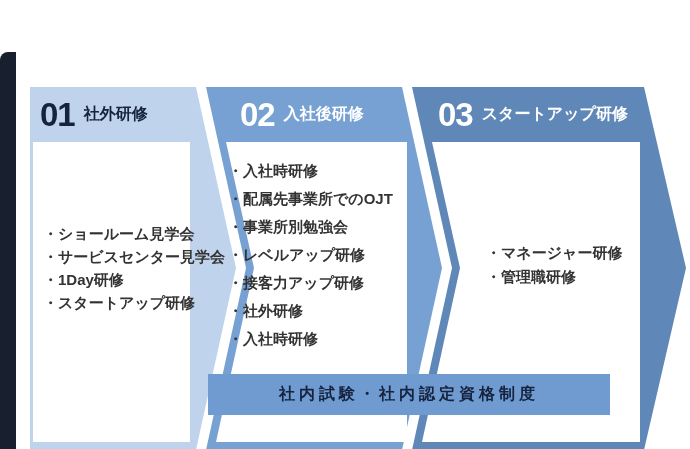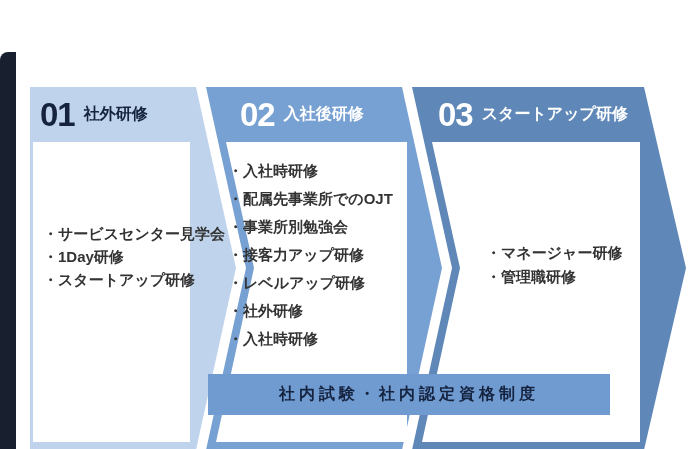--- a/index.html
+++ b/index.html
@@ -74,31 +74,32 @@
   <div class="header h3">
     <span class="num light">03</span>
     <span class="title light">スタートアップ研修</span>
   </div>
 
   <div class="banner">
     <span>社内試験・社内認定資格制度</span>
   </div>
 
   <ul class="list l1">
+    <li>・ショールーム見学会</li>
     <li>・サービスセンター見学会</li>
     <li>・1Day研修</li>
     <li>・スタートアップ研修</li>
   </ul>
 
   <ul class="list l2">
     <li>・入社時研修</li>
     <li>・配属先事業所でのOJT</li>
     <li>・事業所別勉強会</li>
+    <li>・レベルアップ研修</li>
     <li>・接客力アップ研修</li>
-    <li>・レベルアップ研修</li>
     <li>・社外研修</li>
     <li>・入社時研修</li>
   </ul>
 
   <ul class="list l3">
     <li>・マネージャー研修</li>
     <li>・管理職研修</li>
   </ul>
 </div>
 

